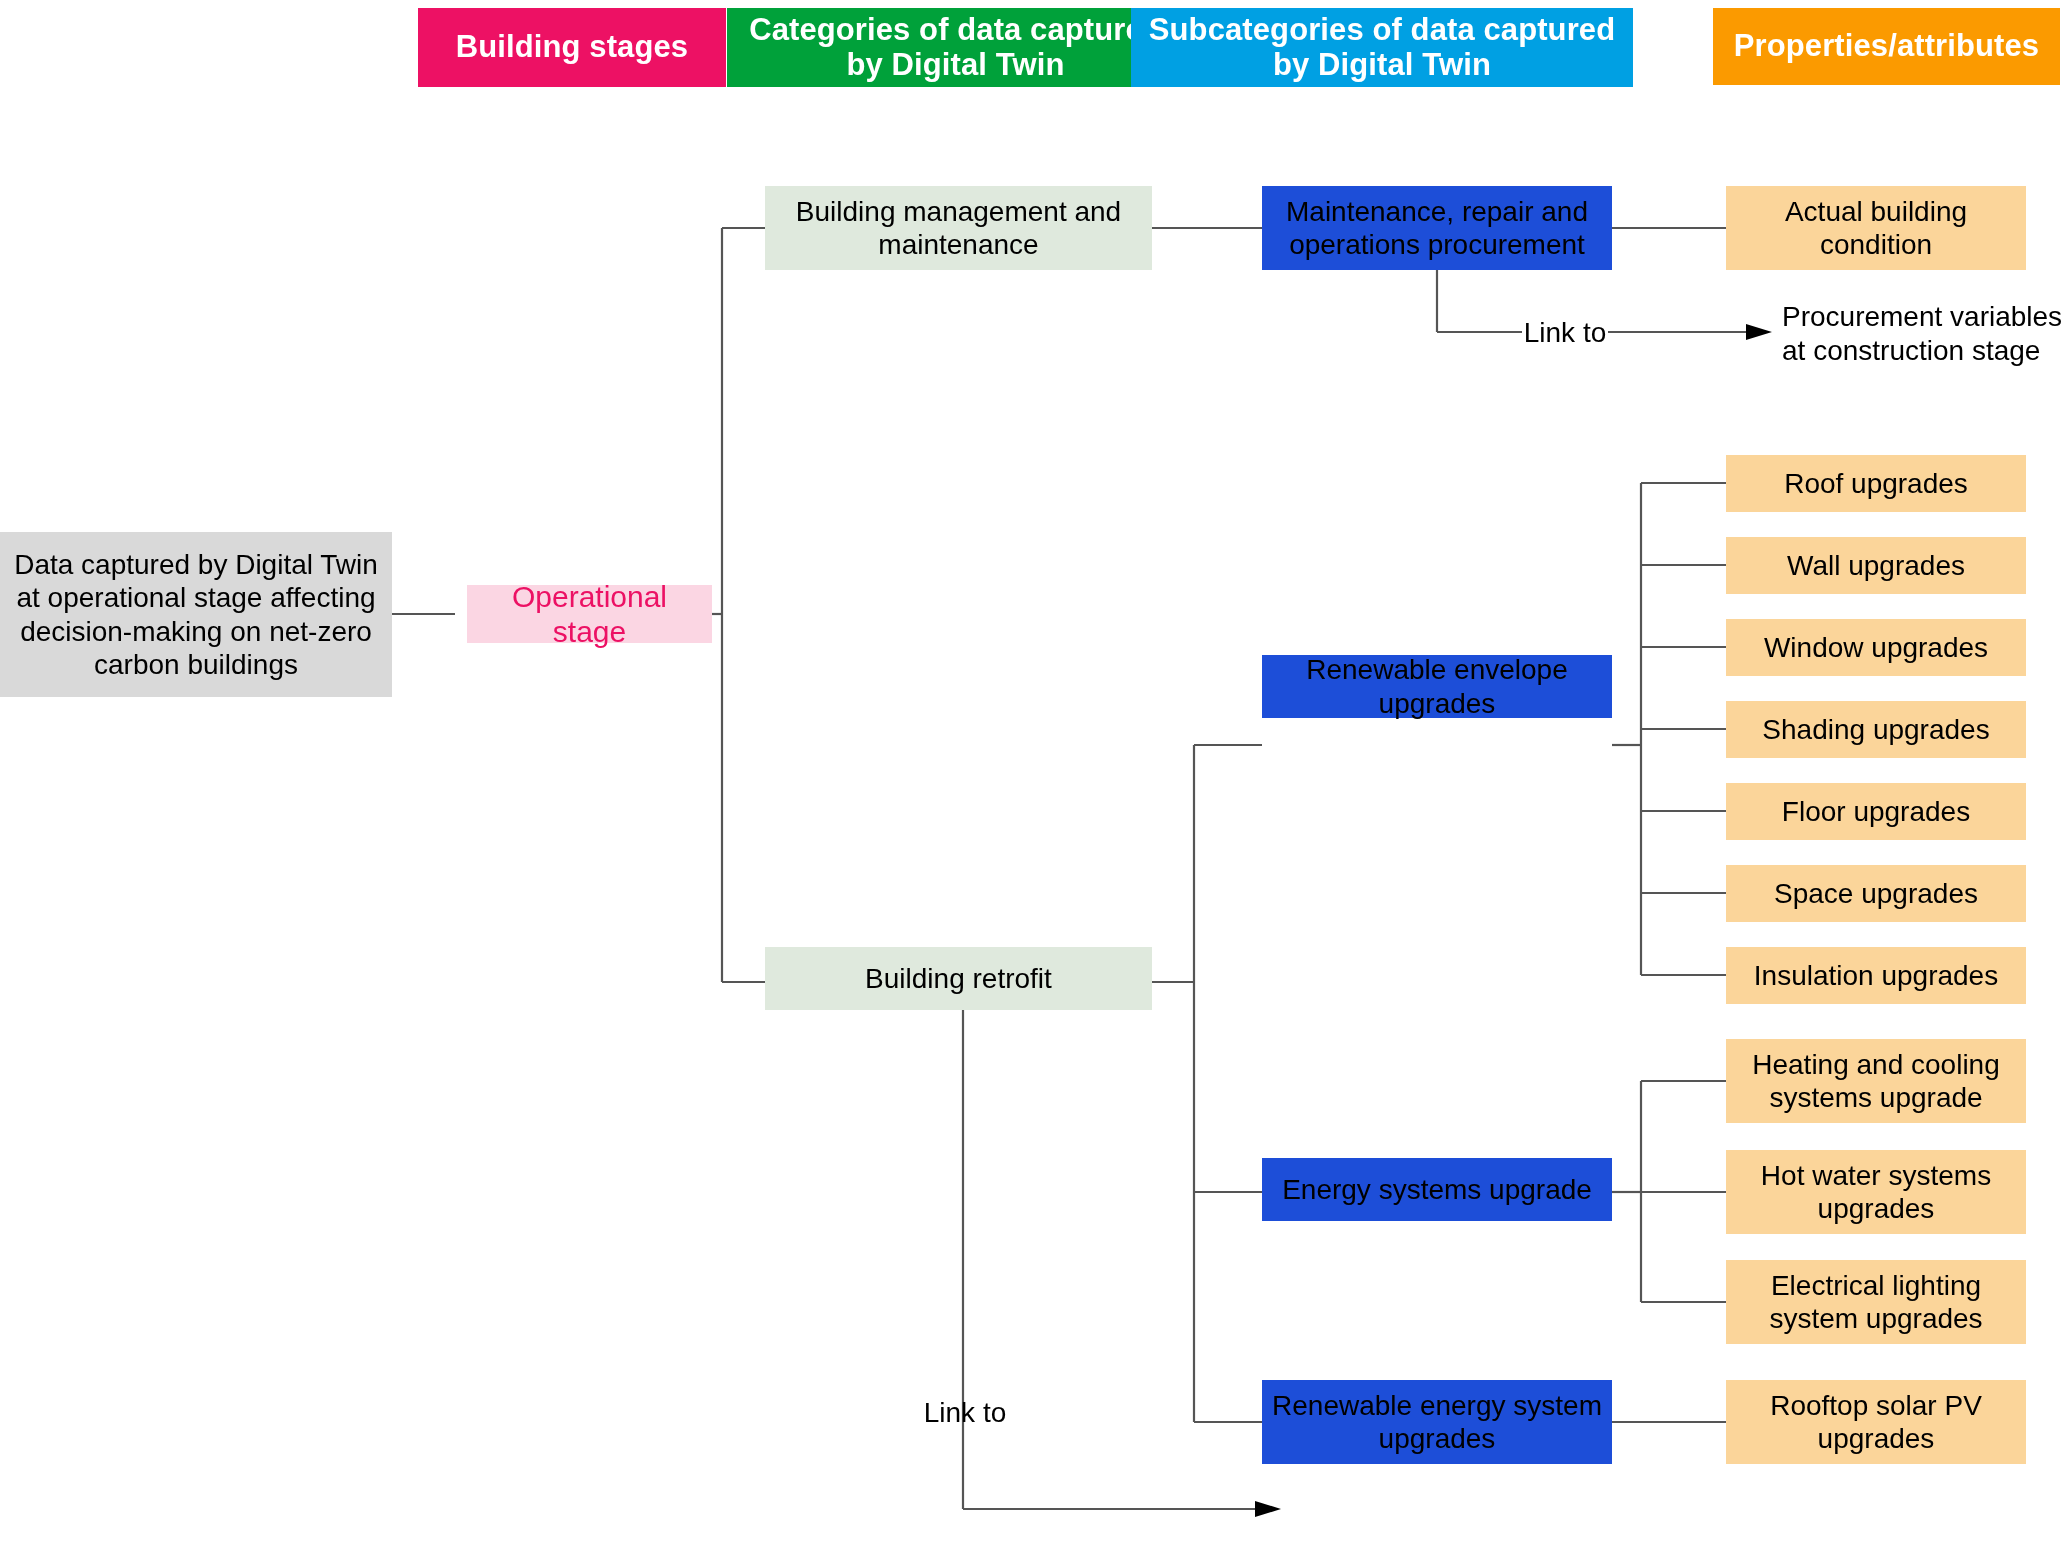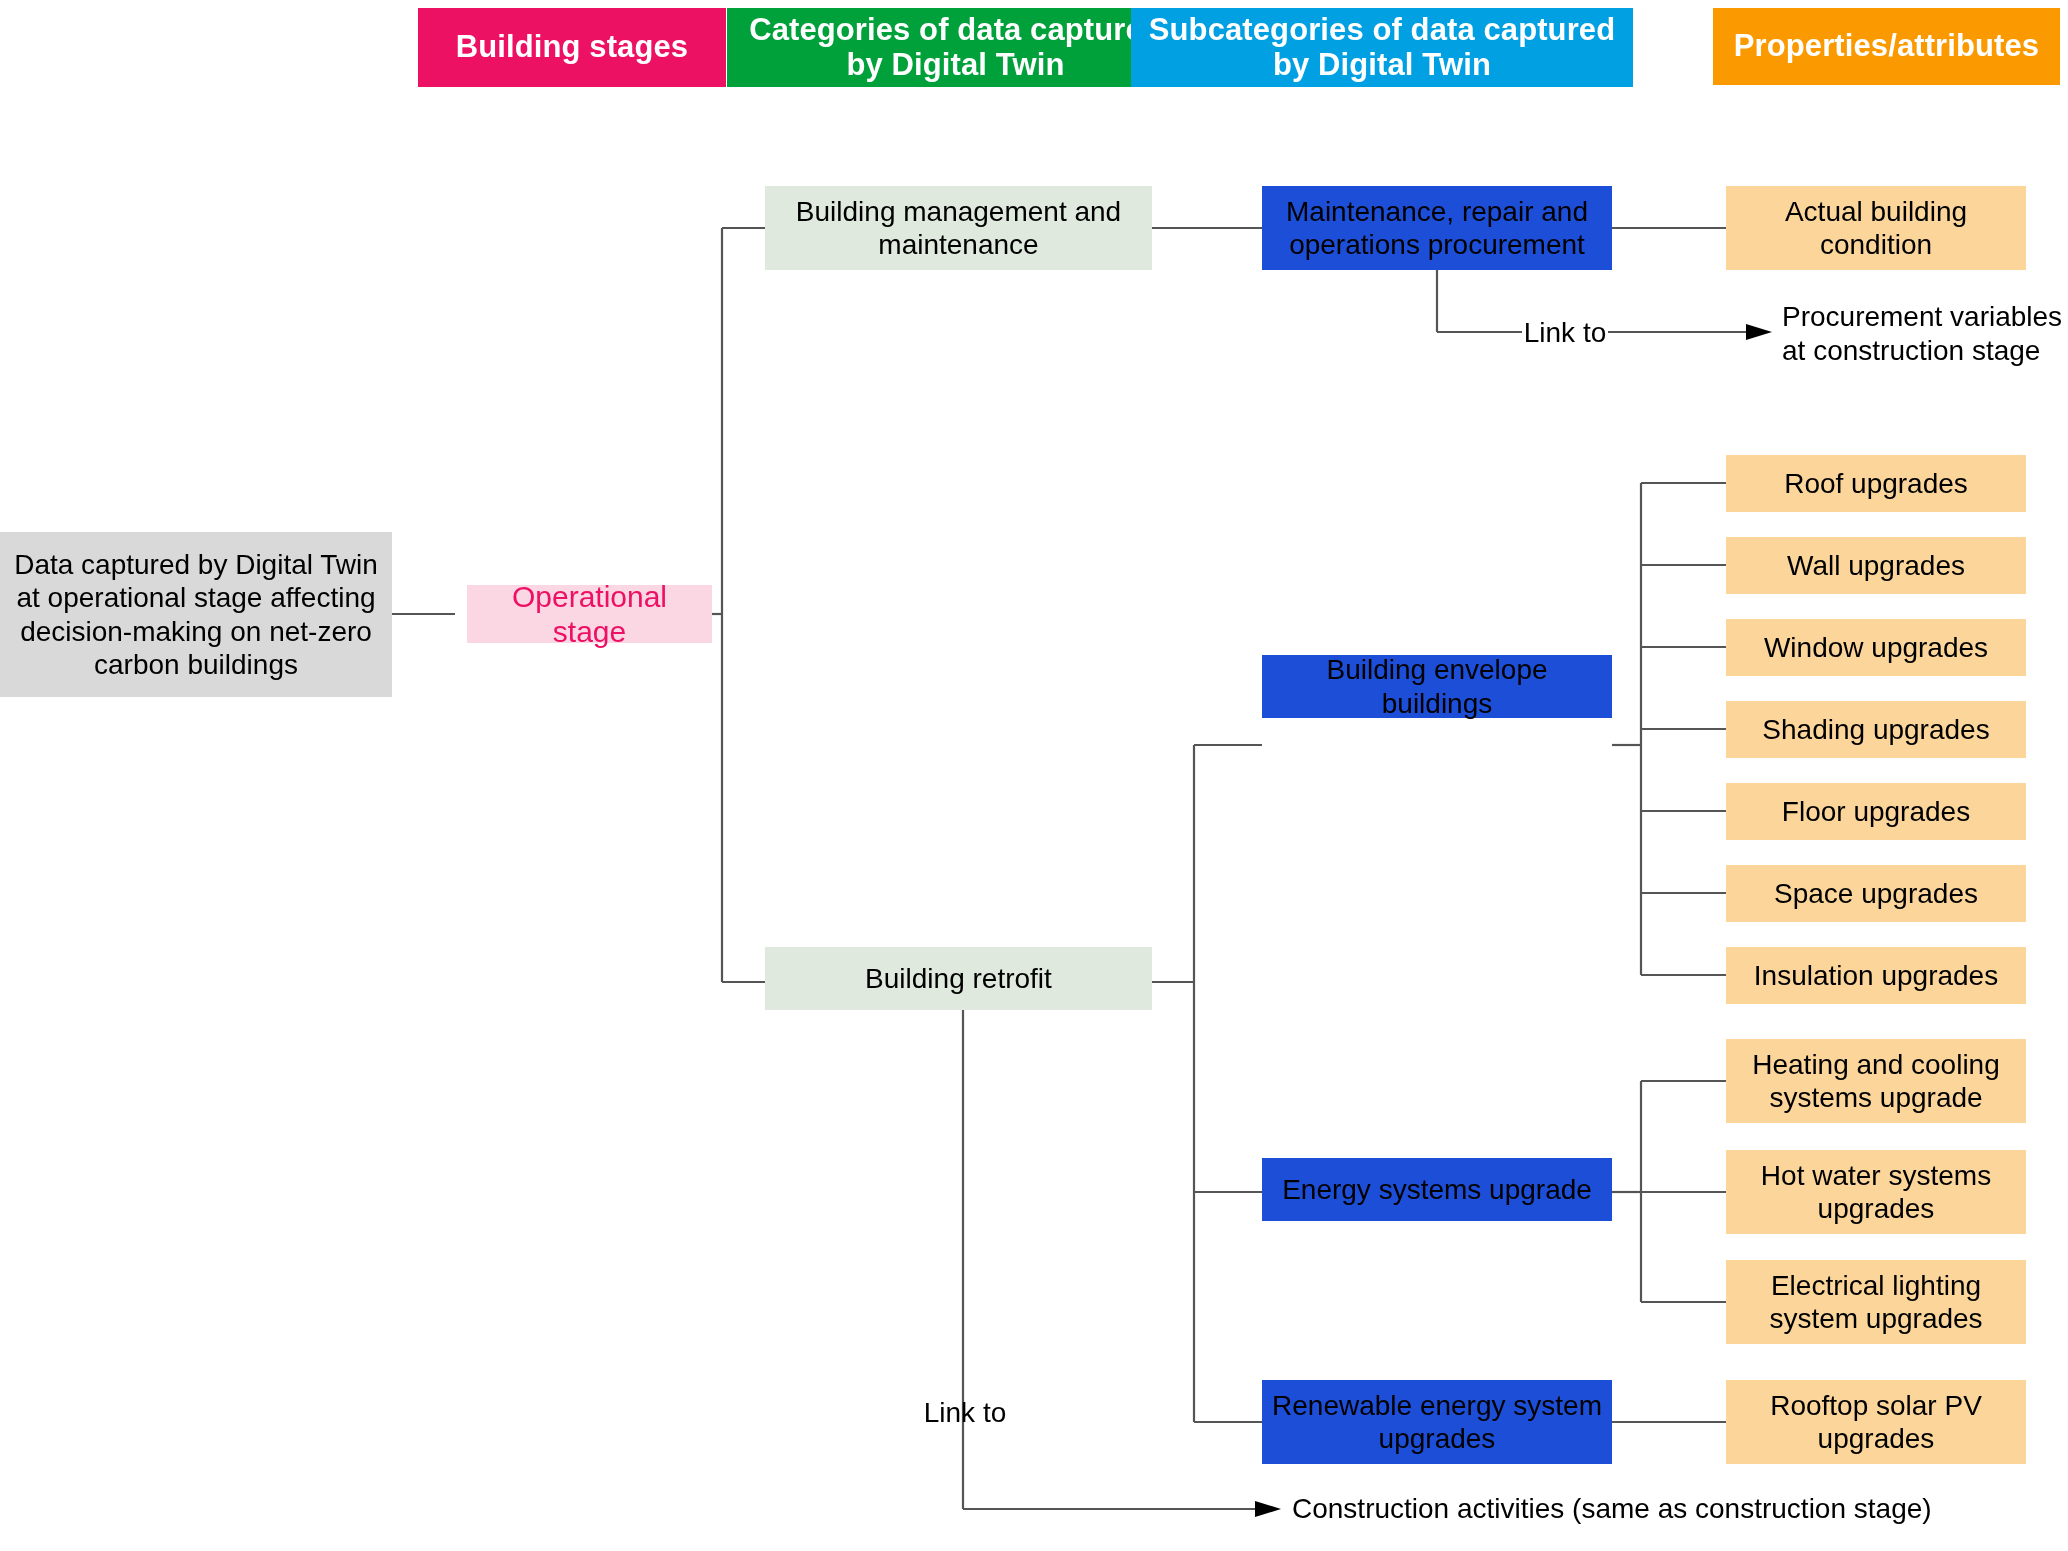--- a/index.html
+++ b/index.html
@@ -105,21 +105,21 @@
 
   <div class="node cat" style="left:765px;top:947px;width:387px;height:63px;">
     <span>Building retrofit</span>
   </div>
 
   <div class="node sub" style="left:1262px;top:186px;width:350px;height:84px;">
     <span>Maintenance, repair and operations procurement</span>
   </div>
 
   <div class="node sub" style="left:1262px;top:655px;width:350px;height:63px;">
-    <span>Building envelope buildings</span>
+    <span>Renewable envelope upgrades</span>
   </div>
 
   <div class="node sub" style="left:1262px;top:1158px;width:350px;height:63px;">
     <span>Energy systems upgrade</span>
   </div>
 
   <div class="node sub" style="left:1262px;top:1380px;width:350px;height:84px;">
     <span>Renewable energy system upgrades</span>
   </div>
 
@@ -166,17 +166,14 @@
   <div class="plainc" style="left:1522px;top:316px;width:86px;">
     <span>Link to</span>
   </div>
   <div class="plain" style="left:1782px;top:300px;width:290px;text-align:left;">
     <span>Procurement variables at construction stage</span>
   </div>
 
   <div class="plainc" style="left:905px;top:1396px;width:120px;">
     <span>Link to</span>
   </div>
-  <div class="plain" style="left:1292px;top:1492px;width:760px;text-align:left;">
-    <span>Construction activities (same as construction stage)</span>
-  </div>
 
 </div>
 
 </body></html>

